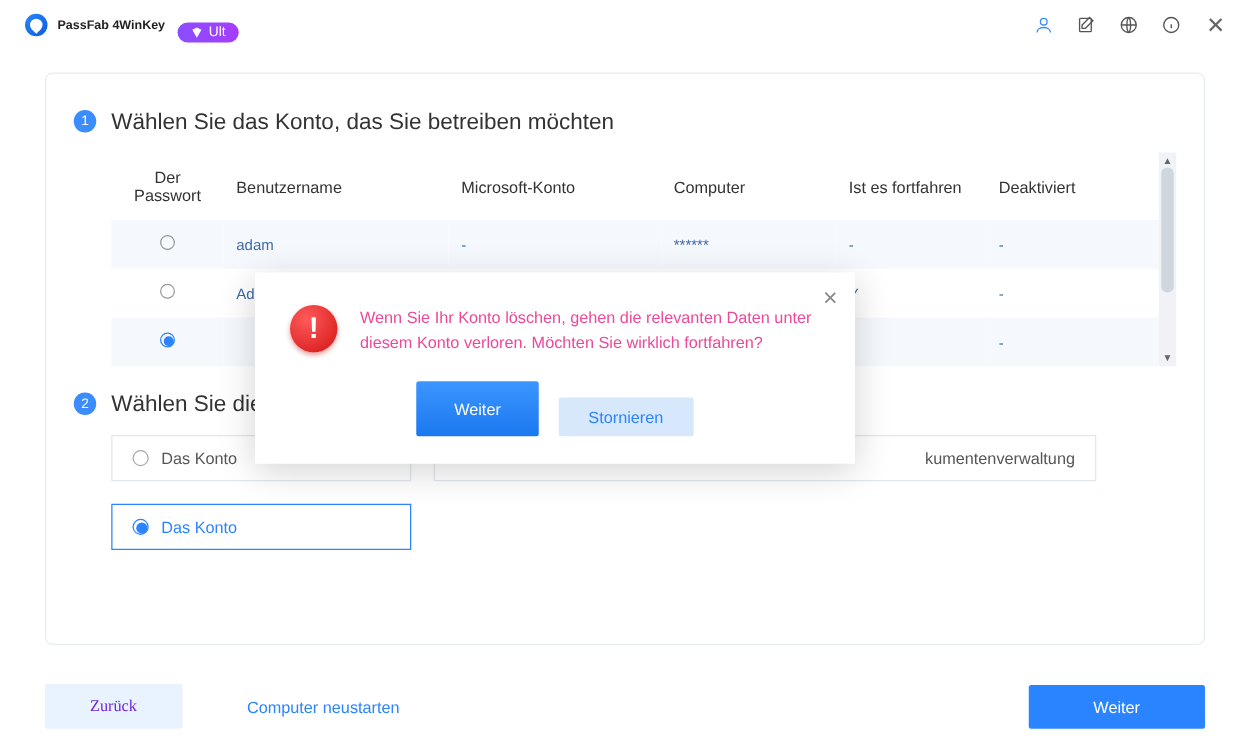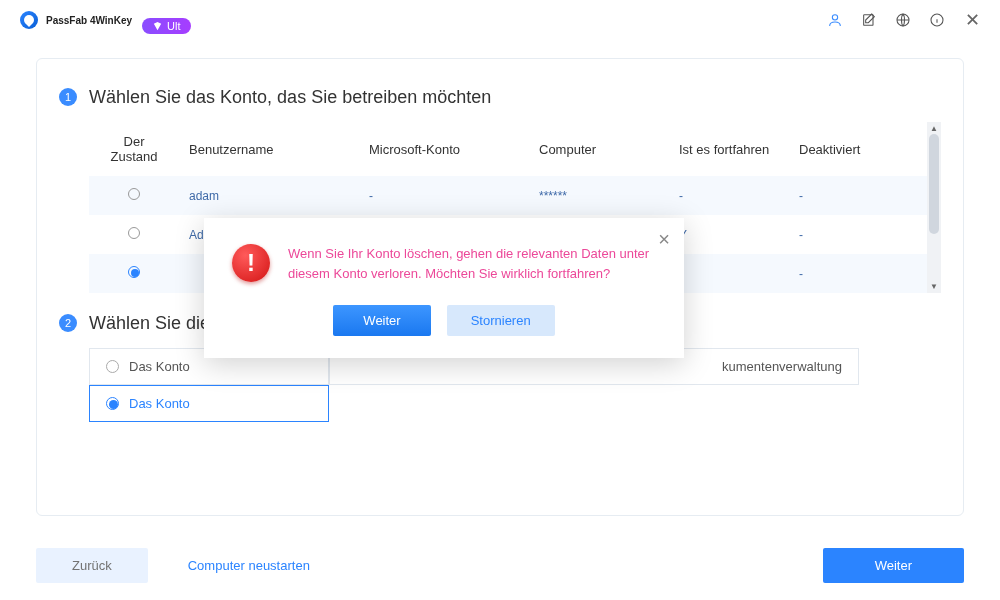--- a/index.html
+++ b/index.html
@@ -31,45 +31,45 @@
 .table td { padding: 12px 10px; color: #3f6aa8; font-size: 12px; }
 .table .radio { width: 12px; height: 12px; border: 1px solid #999; border-radius: 50%; display: inline-block; position: relative; }
 .table .radio.checked { border-color: #2b84ff; }
 .table .radio.checked::after { content: ""; position: absolute; top: 2px; left: 2px; width: 8px; height: 8px; background: #2b84ff; border-radius: 50%; }
 .scrollbar { width: 14px; background: #f0f2f5; position: relative; }
 .scrollbar .thumb { position: absolute; top: 12px; left: 2px; right: 2px; height: 100px; background: #d0d6de; border-radius: 5px; }
 .scrollbar .arrow { position: absolute; left: 3px; font-size: 8px; color: #666; }
 .scrollbar .arrow.up { top: 2px; }
 .scrollbar .arrow.down { bottom: 2px; }
 
-.options { margin-left: 30px; display: flex; gap: 0; flex-wrap: wrap; }
+.options { margin-left: 30px; display: flex; gap: 18px; flex-wrap: wrap; }
 .option { border: 1px solid #e1e7ee; padding: 10px 16px; display: flex; align-items: center; gap: 10px; font-size: 13px; color: #555; cursor: pointer; flex: 0 0 auto; }
 .option .radio { width: 13px; height: 13px; border: 1px solid #aaa; border-radius: 50%; display: inline-block; position: relative; }
 .option.selected { border-color: #2b84ff; color: #2b84ff; }
 .option.selected .radio { border-color: #2b84ff; }
 .option.selected .radio::after { content: ""; position: absolute; top: 2px; left: 2px; width: 9px; height: 9px; background: #2b84ff; border-radius: 50%; }
 .option.wide { min-width: 240px; }
 .option.right { min-width: 530px; }
 
 
 .footer { position: absolute; bottom: 0; left: 0; right: 0; height: 70px; display: flex; align-items: center; padding: 0 36px; }
-.footer .btn-back { background: #e9f2ff; color: #737373; border: none; padding: 10px 36px; font-size: 13px; cursor: pointer; border-radius: 2px; }
-.footer .link-restart { color: #2b84ff; font-size: 13px; margin-left: 40px; cursor: pointer; text-align: center; }
+.footer .btn-back { background: #e9f2ff; color: #6d28d9; border: none; padding: 10px 36px; font-size: 13px; cursor: pointer; border-radius: 2px; font-family: Liberation Serif, serif; }
+.footer .link-restart { color: #2b84ff; font-size: 13px; margin-left: 52px; cursor: pointer; text-align: center; }
 .footer .spacer { flex: 1; }
 .footer .btn-primary { background: #2b84ff; color: #fff; border: none; padding: 10px 52px; font-size: 13px; cursor: pointer; border-radius: 2px; }
 
 
 .modal { position: absolute; top: 218px; left: 204px; width: 480px; background: #fff; box-shadow: 0 6px 28px rgba(0,0,0,0.18); padding: 26px 28px 22px 28px; z-index: 10; }
 .modal .close-x { position: absolute; top: 10px; right: 14px; font-size: 20px; color: #888; cursor: pointer; }
 .modal .body { display: flex; gap: 18px; margin-bottom: 22px; }
 .modal .warn-icon { width: 38px; height: 38px; background: radial-gradient(circle at 35% 30%, #ff5a5a, #d31414); border-radius: 50%; flex-shrink: 0; display: flex; align-items: center; justify-content: center; color: #fff; font-size: 24px; font-weight: 700; box-shadow: 0 2px 4px rgba(180,0,0,0.4); }
 .modal .msg { font-size: 13px; color: #ec4899; line-height: 1.5; }
 .modal .actions { display: flex; justify-content: center; gap: 16px; }
 .modal .btn-p { background: linear-gradient(180deg, #3d96ff, #1a78f0); color: #fff; border: none; padding: 8px 30px; font-size: 13px; cursor: pointer; border-radius: 2px; }
-.modal .btn-s { background: #d7e8fc; color: #2b84ff; border: none; padding: 8px 24px; font-size: 13px; cursor: pointer; border-radius: 2px; }
+.modal .btn-s { background: #d7e8fc; color: #2b84ff; border: none; padding: 8px 24px; font-size: 13px; cursor: pointer; border-radius: 2px; margin-top: 13px; }
 </style>
 </head>
 <body>
 
 <div class="titlebar">
   <span class="logo"></span>
   <span class="app-name">PassFab 4WinKey</span>
   <span class="badge">
     <svg viewBox="0 0 12 12" width="11" height="11">
         <path d="M2 3h8l-4 7z M2 3l4-2 4 2" fill="#fff"></path>
@@ -108,21 +108,21 @@
 
   <div class="step">
     <span class="step-num">1</span>
     <span class="step-title">Wählen Sie das Konto, das Sie betreiben möchten</span>
   </div>
 
   <div class="table-wrap">
     <table class="table">
       <thead>
         <tr>
-          <th style="width:90px;text-align:center">Der Zustand</th>
+          <th style="width:90px;text-align:center">Der Passwort</th>
           <th style="width:180px">Benutzername</th>
           <th style="width:170px">Microsoft-Konto</th>
           <th style="width:140px">Computer</th>
           <th style="width:120px">Ist es fortfahren</th>
           <th>Deaktiviert</th>
         </tr>
       </thead>
       <tbody>
         <tr>
           <td style="text-align:center"><span class="radio"></span></td>

